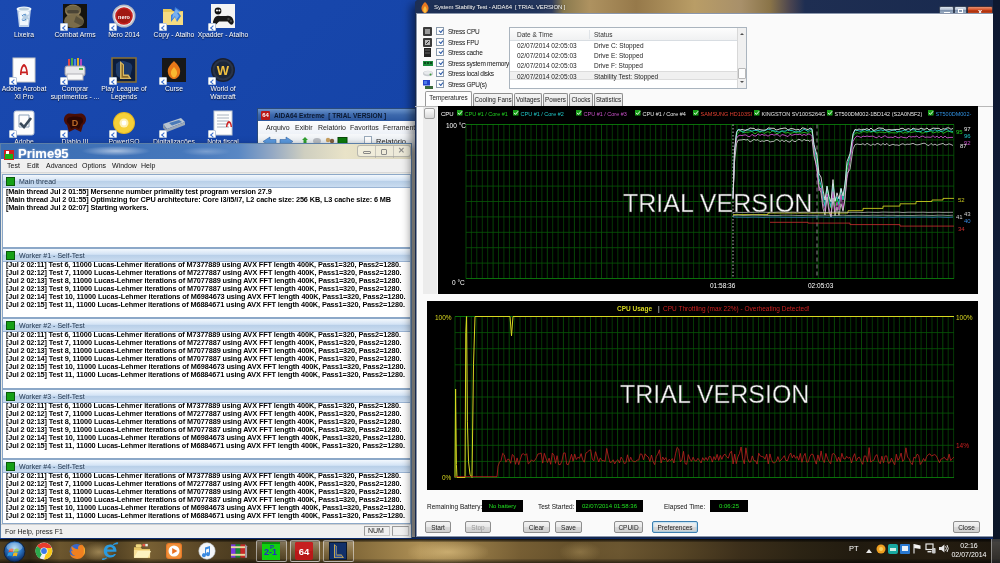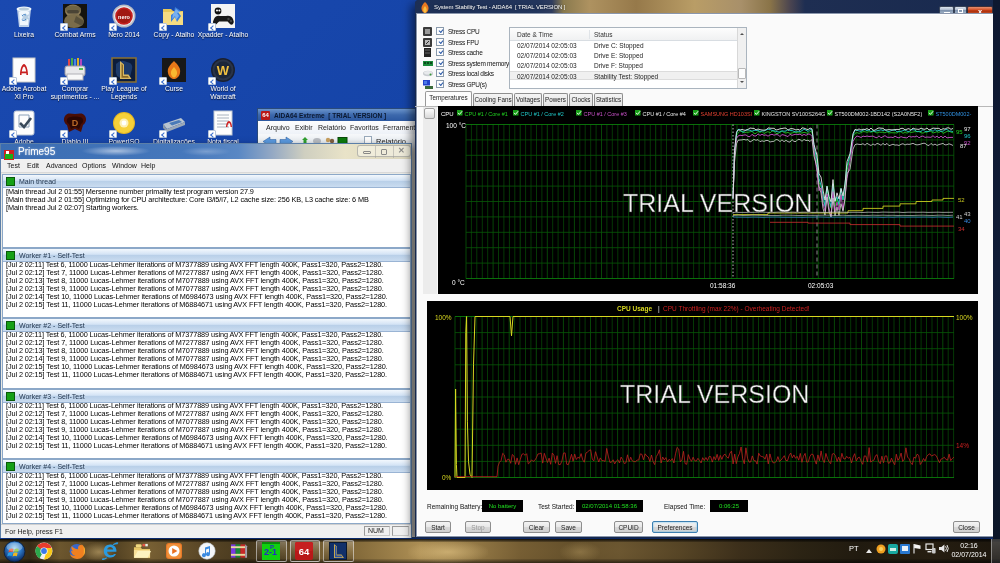--- a/index.html
+++ b/index.html
@@ -16,21 +16,21 @@
 #taskbar{position:absolute;left:0;top:539px;width:1000px;height:24px;background:linear-gradient(#0d0b08,#201a10 8%,#2a2114 50%,#1a140c);overflow:hidden;}
 .tbicon{position:absolute;top:3px;width:18px;height:18px;}
 
 #p95{position:absolute;left:0;top:143px;width:412px;height:395px;background:#e9e9e4;border:1px solid #5c7fa8;box-shadow:2px 3px 8px rgba(0,0,0,.45);}
 #p95 .tbar{position:absolute;left:0;top:0;width:100%;height:15px;background:linear-gradient(90deg,#3a6cb2 0%,#4678bc 45%,#5a88c4 58%,#93a8c4 66%,#cfcfc0 74%,#e9e3c8 84%,#d9d4bb 100%);}
 #p95 .menu{position:absolute;left:0;top:15px;width:100%;height:14px;background:#f0f0f0;font-size:7px;color:#111;border-bottom:1px solid #d9d9d9;}
 #p95 .menu span{position:absolute;top:3px;}
 .mdi{position:absolute;left:1px;width:409px;background:#fff;border:1px solid #8ca8c8;overflow:hidden;}
 .mdi .ct{position:absolute;left:0;top:0;width:100%;height:13px;background:linear-gradient(#f3f8fd,#d3e3f5 45%,#b8cfe8 50%,#cadcf0);border-bottom:1px solid #9ab4d4;color:#1c3048;font-size:7px;line-height:13px;}
 .mdi .ct .t{position:absolute;left:16px;top:0;}
-.mdi pre{position:absolute;left:3px;font-family:"Liberation Sans",sans-serif;font-size:7.3px;font-weight:normal;line-height:8px;color:#000;white-space:pre;letter-spacing:-0.1px;}
+.mdi pre{position:absolute;left:3px;font-family:"Liberation Sans",sans-serif;font-size:7.3px;font-weight:bold;line-height:8px;color:#000;white-space:pre;letter-spacing:-0.1px;}
 .p95ico{position:absolute;left:3px;top:2px;width:9px;height:9px;background:#16a016;border:1px solid #0a5a0a;}
 
 #sst{position:absolute;left:415px;top:0;width:582px;height:538px;background:#16284c;border-radius:4px 4px 0 0;box-shadow:-4px 4px 10px rgba(0,0,0,.5);}
 .tab{position:absolute;top:0;height:14px;background:linear-gradient(#f4f4f4,#e2e2e2);border:1px solid #8e8e8e;border-bottom:none;border-radius:2px 2px 0 0;font-size:6.3px;color:#222;text-align:center;line-height:12px;overflow:hidden;}
 .gbox{position:absolute;background:#000;}
 .btn{position:absolute;height:12px;background:linear-gradient(#f4f4f4,#e9e9e9 45%,#d9d9d9 50%,#cfcfcf);border:1px solid #8e8e8e;border-radius:2px;font-size:6.5px;color:#222;text-align:center;line-height:11px;}
 .lrow{position:absolute;left:0;width:227px;height:10px;font-size:6.5px;color:#222;}
 .lrow span{position:absolute;left:7px;top:1px;}
 .lrow b{position:absolute;left:84px;top:1px;font-weight:normal;}
 .lrow.sel{background:#f0f0f0;border-top:1px solid #dcdcdc;border-bottom:1px solid #dcdcdc;height:9px;}
@@ -268,21 +268,21 @@
         <span style="left:45px">Advanced</span>
         <span style="left:81px">Options</span>
         <span style="left:111px">Window</span>
         <span style="left:140px">Help</span>
   </div>
   <div class="abs" style="left:3px;top:2px;width:10px;height:10px;"><svg width="10" height="10">
           <rect width="10" height="10" fill="#d02020"></rect>
           <rect x="1" y="4" width="8" height="5" fill="#18b018"></rect>
           <rect x="2" y="1" width="3" height="3" fill="#fff"></rect>
         </svg></div>
-  <div class="abs" style="left:17px;top:2px;font-size:10px;color:#fff;text-shadow:0 0 2px rgba(255,255,255,.7);">Prime95</div>
+  <div class="abs" style="left:17px;top:2px;font-size:13px;color:#fff;text-shadow:0 0 2px rgba(255,255,255,.7);font-weight:bold;">Prime95</div>
   <div class="abs" style="left:356px;top:1px;width:54px;height:12px;background:rgba(252,250,238,.55);border:1px solid rgba(160,160,155,.7);border-radius:3px;">
     <i class="abs" style="left:17px;top:0;width:1px;height:12px;background:rgba(160,160,155,.5);"></i>
         <i class="abs" style="left:35px;top:0;width:1px;height:12px;background:rgba(160,160,155,.5);"></i>
     <i class="abs" style="left:5px;top:5px;width:8px;height:2.5px;border:1px solid #8a8a88;border-radius:1px;"></i>
     <i class="abs" style="left:23px;top:3px;width:6px;height:6px;border:1px solid #8a8a88;border-radius:1px;"></i>
     <span class="abs" style="left:40px;top:0px;color:#8a8a88;font-size:8px;font-weight:bold;">✕</span>
   </div>
   <div id="mdiroot">
     <div class="mdi" style="top:30px;height:74px;">
       <div class="ct">

